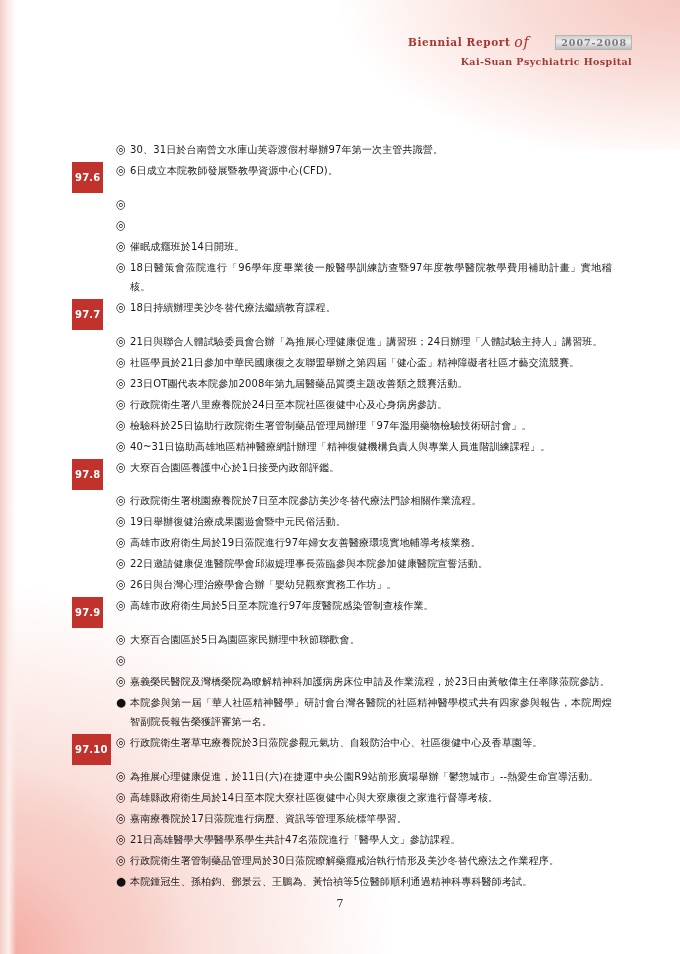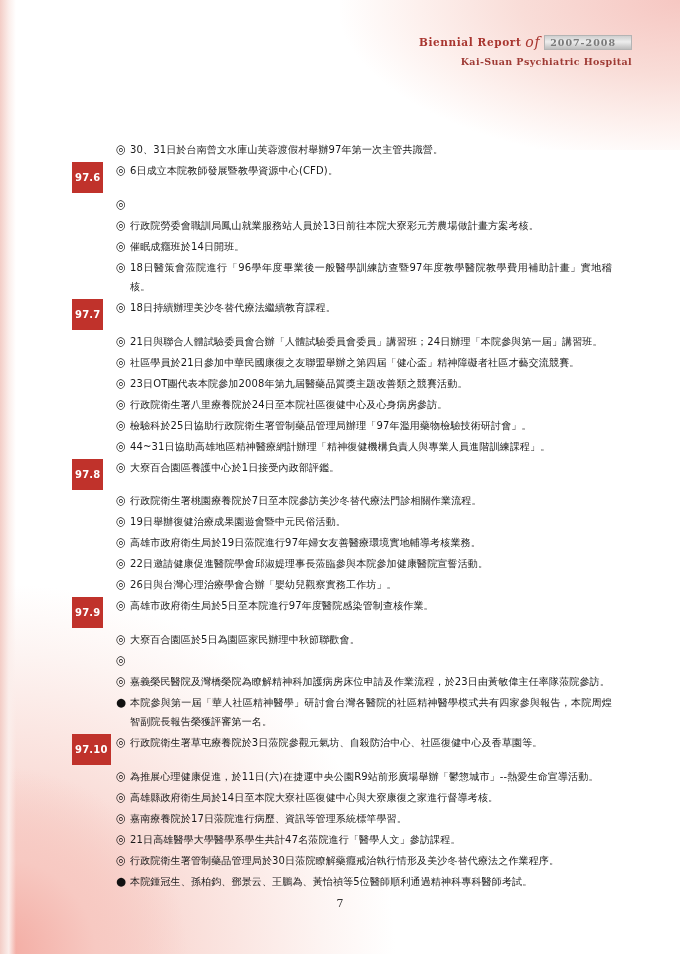--- a/index.html
+++ b/index.html
@@ -68,22 +68,23 @@
     justify-content: flex-end;
     gap: 4px;
   }
   .header-years {
     display: inline-block;
     background: linear-gradient(to bottom, #cfcfcf 0%, #ededed 45%, #bdbdbd 100%);
     border: 1px solid #b4b4b4;
     color: #7a7a7a;
     font-size: 9.5px;
     letter-spacing: 1px;
-    padding: 1px 15px 1px 5px;
+    padding: 1px 4px 1px 5px;
     font-weight: bold;
+    margin-left: 22px;
   }
   .header-of {
     font-style: italic;
     font-size: 14px;
     color: #a8352f;
     font-weight: normal;
   }
   .header-line2 {
     font-family: "DejaVu Serif", "Liberation Serif", serif;
     font-size: 9.5px;
@@ -183,41 +184,40 @@
       <div class="bullet-col">◎</div>
       <div class="text-col">6日成立本院教師發展暨教學資源中心(CFD)。</div>
     </div>
     <div class="entry">
       <div class="tag-col"></div>
       <div class="bullet-col">◎</div>
     </div>
     <div class="entry">
       <div class="tag-col"></div>
       <div class="bullet-col">◎</div>
-      <div class="text-col">行政院勞委會職訓局鳳山就業服務站人員於13日前往本院大寮彩元芳農場做計畫方案考核。</div>
     </div>
     <div class="entry">
       <div class="tag-col"></div>
       <div class="bullet-col">◎</div>
       <div class="text-col">催眠成癮班於14日開班。</div>
     </div>
     <div class="entry">
       <div class="tag-col"></div>
       <div class="bullet-col">◎</div>
       <div class="text-col">18日醫策會蒞院進行「96學年度畢業後一般醫學訓練訪查暨97年度教學醫院教學費用補助計畫」實地稽核。</div>
     </div>
     <div class="entry">
       <div class="tag-col"><span class="tag">97.7</span></div>
       <div class="bullet-col">◎</div>
       <div class="text-col">18日持續辦理美沙冬替代療法繼續教育課程。</div>
     </div>
     <div class="entry">
       <div class="tag-col"></div>
       <div class="bullet-col">◎</div>
-      <div class="text-col">21日與聯合人體試驗委員會合辦「人體試驗委員會委員」講習班；24日辦理「本院參與第一屆」講習班。</div>
+      <div class="text-col">21日與聯合人體試驗委員會合辦「為推展心理健康促進」講習班；24日辦理「人體試驗主持人」講習班。</div>
     </div>
     <div class="entry">
       <div class="tag-col"></div>
       <div class="bullet-col">◎</div>
       <div class="text-col">社區學員於21日參加中華民國康復之友聯盟舉辦之第四屆「健心盃」精神障礙者社區才藝交流競賽。</div>
     </div>
     <div class="entry">
       <div class="tag-col"></div>
       <div class="bullet-col">◎</div>
       <div class="text-col">23日OT團代表本院參加2008年第九屆醫藥品質獎主題改善類之競賽活動。</div>
@@ -228,21 +228,21 @@
       <div class="text-col">行政院衛生署八里療養院於24日至本院社區復健中心及心身病房參訪。</div>
     </div>
     <div class="entry">
       <div class="tag-col"></div>
       <div class="bullet-col">◎</div>
       <div class="text-col">檢驗科於25日協助行政院衛生署管制藥品管理局辦理「97年濫用藥物檢驗技術研討會」。</div>
     </div>
     <div class="entry">
       <div class="tag-col"></div>
       <div class="bullet-col">◎</div>
-      <div class="text-col">44~31日協助高雄地區精神醫療網計辦理「精神復健機構負責人與專業人員進階訓練課程」。</div>
+      <div class="text-col">40~31日協助高雄地區精神醫療網計辦理「精神復健機構負責人與專業人員進階訓練課程」。</div>
     </div>
     <div class="entry">
       <div class="tag-col"><span class="tag">97.8</span></div>
       <div class="bullet-col">◎</div>
       <div class="text-col">大寮百合園區養護中心於1日接受內政部評鑑。</div>
     </div>
     <div class="entry">
       <div class="tag-col"></div>
       <div class="bullet-col">◎</div>
       <div class="text-col">行政院衛生署桃園療養院於7日至本院參訪美沙冬替代療法門診相關作業流程。</div>

